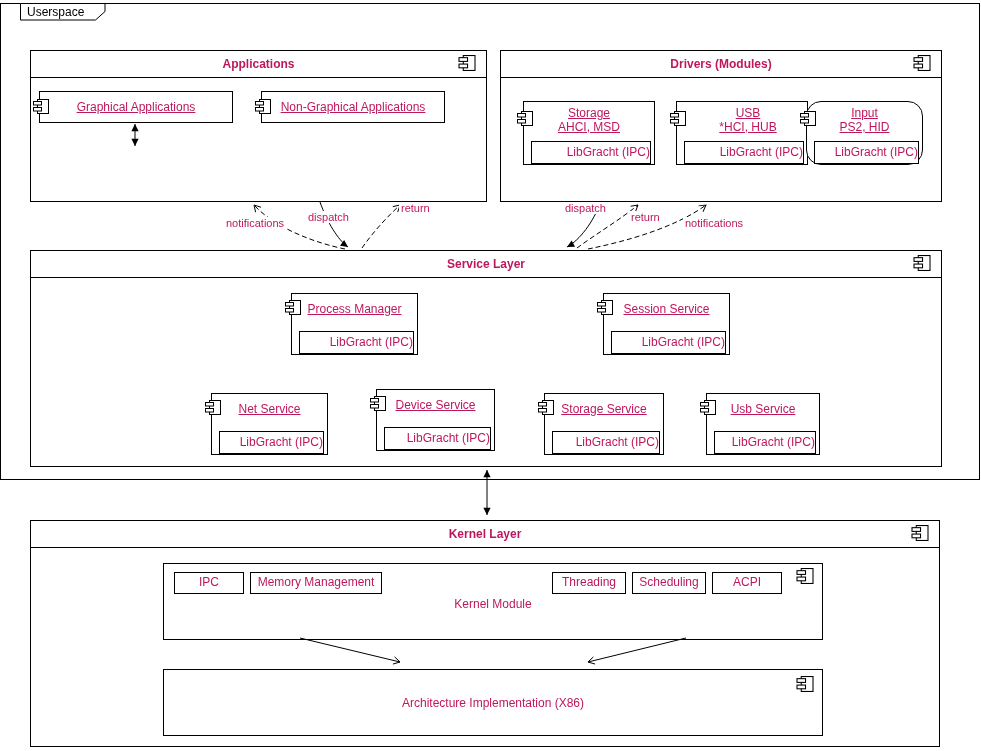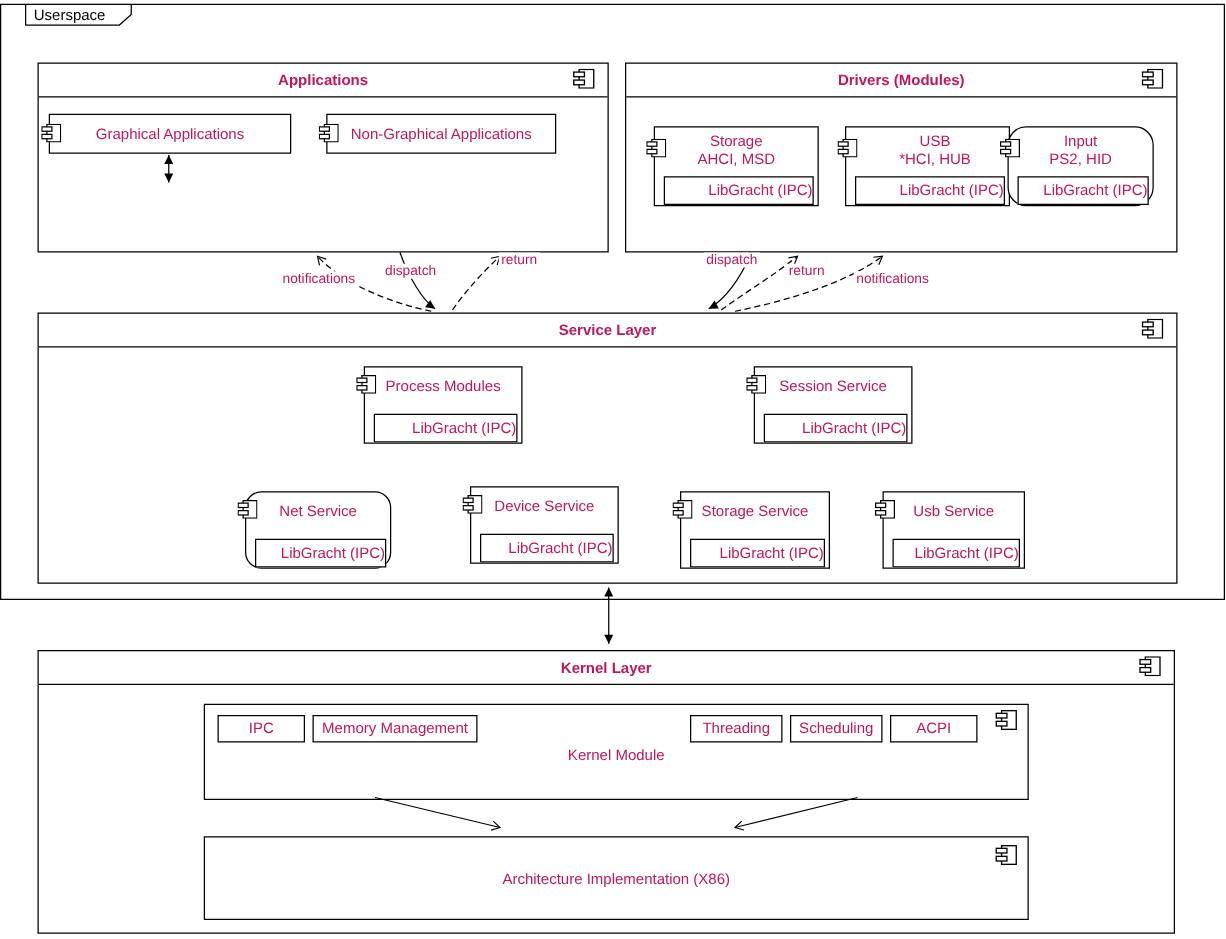--- a/index.html
+++ b/index.html
@@ -4,21 +4,21 @@
 <style>
   html,body{margin:0;padding:0;background:#fff;}
   .canvas{position:relative;width:981px;height:751px;background:#fff;color:#be185d;
           font-family:"Liberation Sans",sans-serif;font-size:12px;overflow:hidden;}
   .frame{position:absolute;left:0;top:3px;width:978px;height:475px;border:1px solid #000;background:#fff;}
   .frame-tab{position:absolute;left:20px;top:3px;z-index:2;}
   .frame-tab text{font-size:12px;fill:#000;font-family:"Liberation Sans",sans-serif;}
   .pkg{position:absolute;border:1px solid #000;background:#fff;z-index:1;}
   .pkg-title{position:absolute;left:0;right:0;top:0;height:26px;line-height:26px;text-align:center;
              font-weight:700;border-bottom:1px solid #000;}
-  .comp{position:absolute;border:1px solid #000;background:#fff;}
+  .comp{position:absolute;border:1px solid #000;background:#fff;text-decoration:underline;}
   .comp-simple{display:flex;align-items:center;justify-content:center;}
   .dname{text-align:center;padding-top:4px;line-height:14px;}
   .sname{text-align:center;padding-top:8px;}
   .sub{position:absolute;left:7px;right:3px;bottom:0;height:21px;border:1px solid #000;background:#fff;
        text-align:right;line-height:20px;}
   .cicon{position:absolute;}
   .cicon-left{left:-7px;}
   .cicon-corner{right:10px;top:4px;}
   .mini{position:absolute;border:1px solid #000;background:#fff;height:20px;line-height:18px;text-align:center;}
   .km-label{position:absolute;left:0;right:0;top:33px;text-align:center;}
@@ -120,35 +120,35 @@
         <rect x="0.5" y="2.5" width="8" height="3.5" fill="#fff" stroke="#000"></rect>
         <rect x="0.5" y="8.5" width="8" height="3.5" fill="#fff" stroke="#000"></rect>
       </svg>
 
     <div class="comp" style="left:260px;top:42px;width:125px;height:60px;">
       <svg class="cicon cicon-left" style="top:6px" width="16" height="15" viewBox="0 0 16 15">
           <rect x="4.5" y="0.5" width="11" height="14" fill="#fff" stroke="#000"></rect>
           <rect x="0.5" y="2.5" width="8" height="3.5" fill="#fff" stroke="#000"></rect>
           <rect x="0.5" y="8.5" width="8" height="3.5" fill="#fff" stroke="#000"></rect>
         </svg>
-      <div class="sname">Process Modules</div>
+      <div class="sname">Process Manager</div>
       <div class="sub">LibGracht (IPC)</div>
     </div>
 
     <div class="comp" style="left:572px;top:42px;width:125px;height:60px;">
       <svg class="cicon cicon-left" style="top:6px" width="16" height="15" viewBox="0 0 16 15">
           <rect x="4.5" y="0.5" width="11" height="14" fill="#fff" stroke="#000"></rect>
           <rect x="0.5" y="2.5" width="8" height="3.5" fill="#fff" stroke="#000"></rect>
           <rect x="0.5" y="8.5" width="8" height="3.5" fill="#fff" stroke="#000"></rect>
         </svg>
       <div class="sname">Session Service</div>
       <div class="sub">LibGracht (IPC)</div>
     </div>
 
-    <div class="comp" style="left:165px;top:142px;width:115px;height:60px;border-radius:13px;">
+    <div class="comp" style="left:180px;top:142px;width:115px;height:60px;">
       <svg class="cicon cicon-left" style="top:6px" width="16" height="15" viewBox="0 0 16 15">
           <rect x="4.5" y="0.5" width="11" height="14" fill="#fff" stroke="#000"></rect>
           <rect x="0.5" y="2.5" width="8" height="3.5" fill="#fff" stroke="#000"></rect>
           <rect x="0.5" y="8.5" width="8" height="3.5" fill="#fff" stroke="#000"></rect>
         </svg>
       <div class="sname">Net Service</div>
       <div class="sub">LibGracht (IPC)</div>
     </div>
 
     <div class="comp" style="left:345px;top:138px;width:117px;height:60px;">

